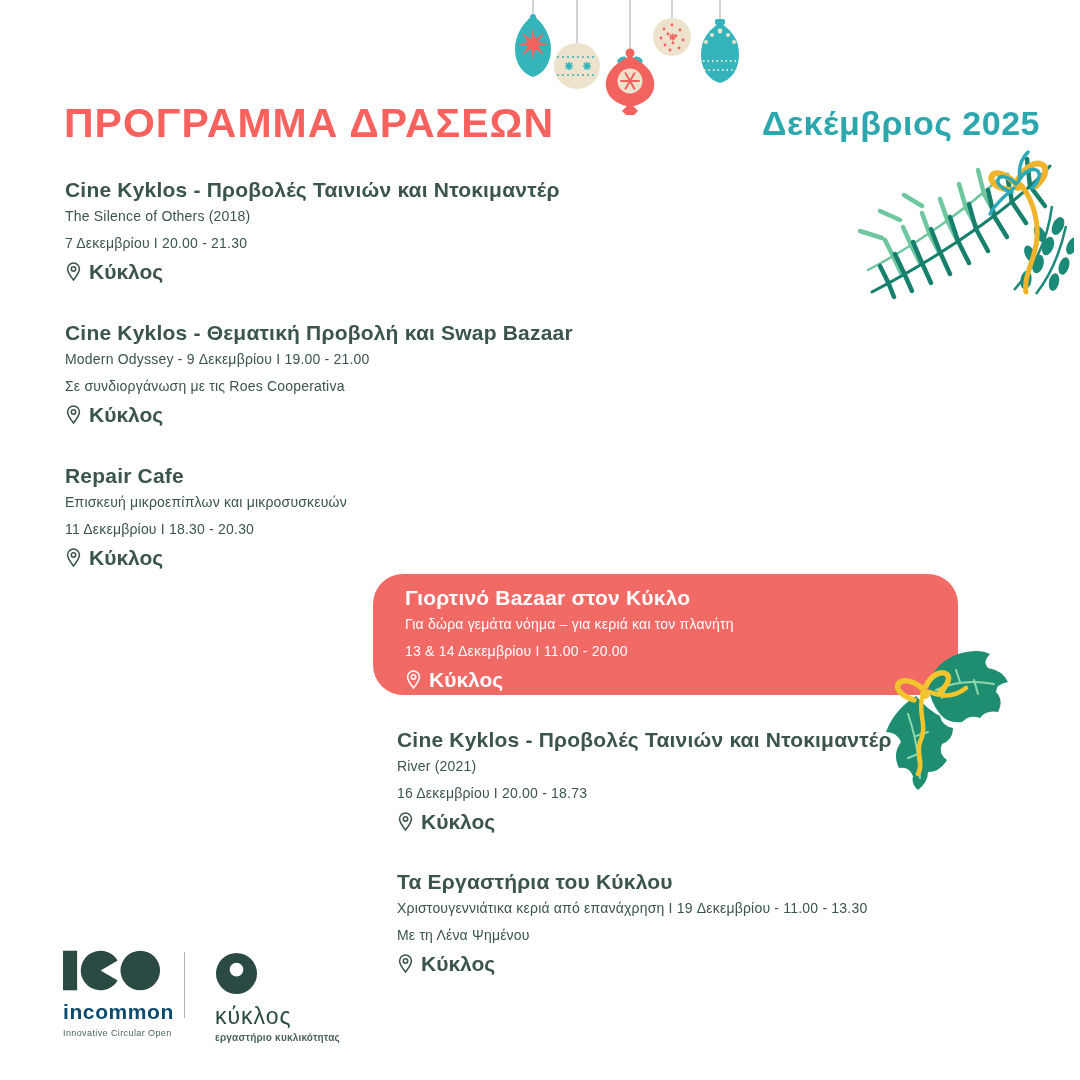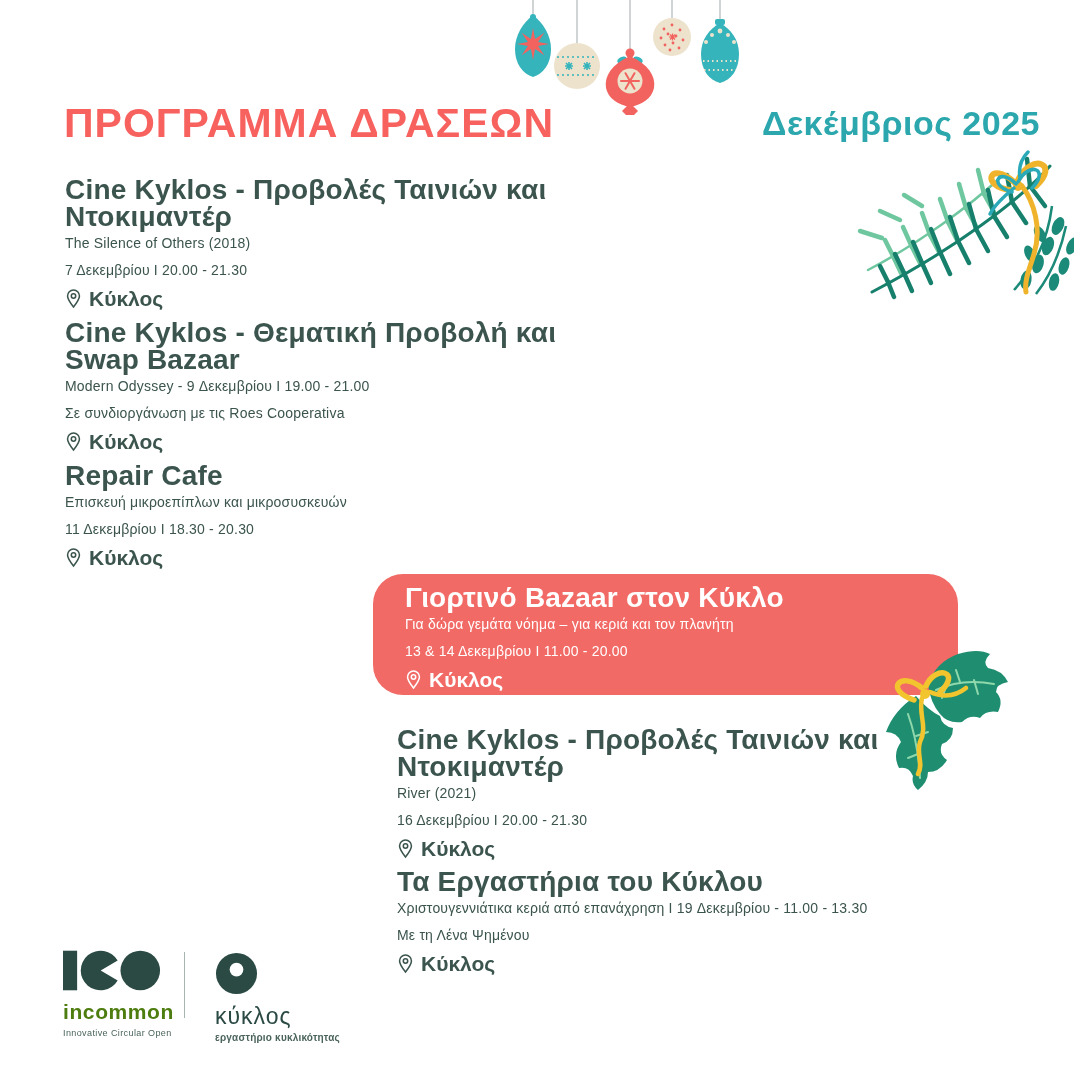--- a/index.html
+++ b/index.html
@@ -20,35 +20,35 @@
     color:#F7625F;
   }
   .page-month {
     right:40px; top:104px;
     font-size:34px; font-weight:700; letter-spacing:.5px;
     color:#2BA7AD;
   }
 
   
   .event { width:560px; }
-  .ev-title { font-size:28px; font-weight:700; line-height:27px; letter-spacing:.2px; }
+  .ev-title { font-size:21px; font-weight:700; line-height:27px; letter-spacing:.2px; }
   .ev-line  { font-size:14px; font-weight:400; line-height:27px; letter-spacing:.2px; }
   .ev-loc   { display:flex; align-items:center; gap:7px; height:27px; margin-top:1px;
               font-size:21px; font-weight:700; }
   .pin { width:17px; height:21px; flex:0 0 auto; }
 
   .highlight-box {
     left:373px; top:574px; width:585px; height:121px;
     background:#F26A65; border-radius:30px;
     color:#ffffff; padding:10px 0 0 32px;
   }
   .highlight-box .ev-title,.highlight-box .ev-line,.highlight-box .ev-loc { color:#ffffff; }
 
   
-  .logo-name    { font-size:21px; font-weight:700; letter-spacing:.6px; color:#4d7c0f; margin-top:5px; }
+  .logo-name    { font-size:21px; font-weight:700; letter-spacing:.6px; color:#0c4a6e; margin-top:5px; }
   .logo-tagline { font-size:9px;  font-weight:400; letter-spacing:.4px; color:#4A635C; margin-top:4px; }
   .kyklos-name  { font-size:23px; font-weight:500; letter-spacing:1px; color:#2B4A44; margin-top:4px; }
   .kyklos-tagline { font-size:10px; font-weight:700; letter-spacing:.2px; color:#4A635C; margin-top:2px; }
   .logo-divider { left:184px; top:952px; width:1px; height:66px; background:#A7B5B1; }
 </style>
 </head>
 <body>
 
 <svg class="abs" style="left:505px;top:0" width="250" height="115" viewBox="0 0 250 115">
   <g stroke="#c2c6c7" stroke-width="1.5">
@@ -274,21 +274,21 @@
       <path d="M52 66 C48 82 58 94 50 110 C46 122 54 132 48 142" stroke-width="4.5"></path>
       <path d="M60 60 C74 66 86 64 96 56" stroke-width="4.5"></path>
     </g>
     <circle cx="55" cy="62" r="5" fill="#F2C42E"></circle>
   </g>
 </svg>
 
 <article class="abs event" style="left:397px;top:726px">
   <h3 class="ev-title">Cine Kyklos - Προβολές Ταινιών και Ντοκιμαντέρ</h3>
   <p class="ev-line">River (2021)</p>
-  <p class="ev-line">16 Δεκεμβρίου I 20.00 - 21.30</p>
+  <p class="ev-line">16 Δεκεμβρίου I 20.00 - 18.73</p>
   <div class="ev-loc">
     <svg class="pin" viewBox="0 0 20 24">
       <path d="M10 22 C6.5 17.5 3 12.9 3 9 a7 7 0 1 1 14 0 c0 3.9 -3.5 8.5 -7 13 z" fill="none" stroke="currentColor" stroke-width="1.8"></path>
       <circle cx="10" cy="9" r="2.6" fill="none" stroke="currentColor" stroke-width="1.8"></circle>
     </svg>
     <span>Κύκλος</span>
   </div>
 </article>
 
 <article class="abs event" style="left:397px;top:868px;width:660px">

